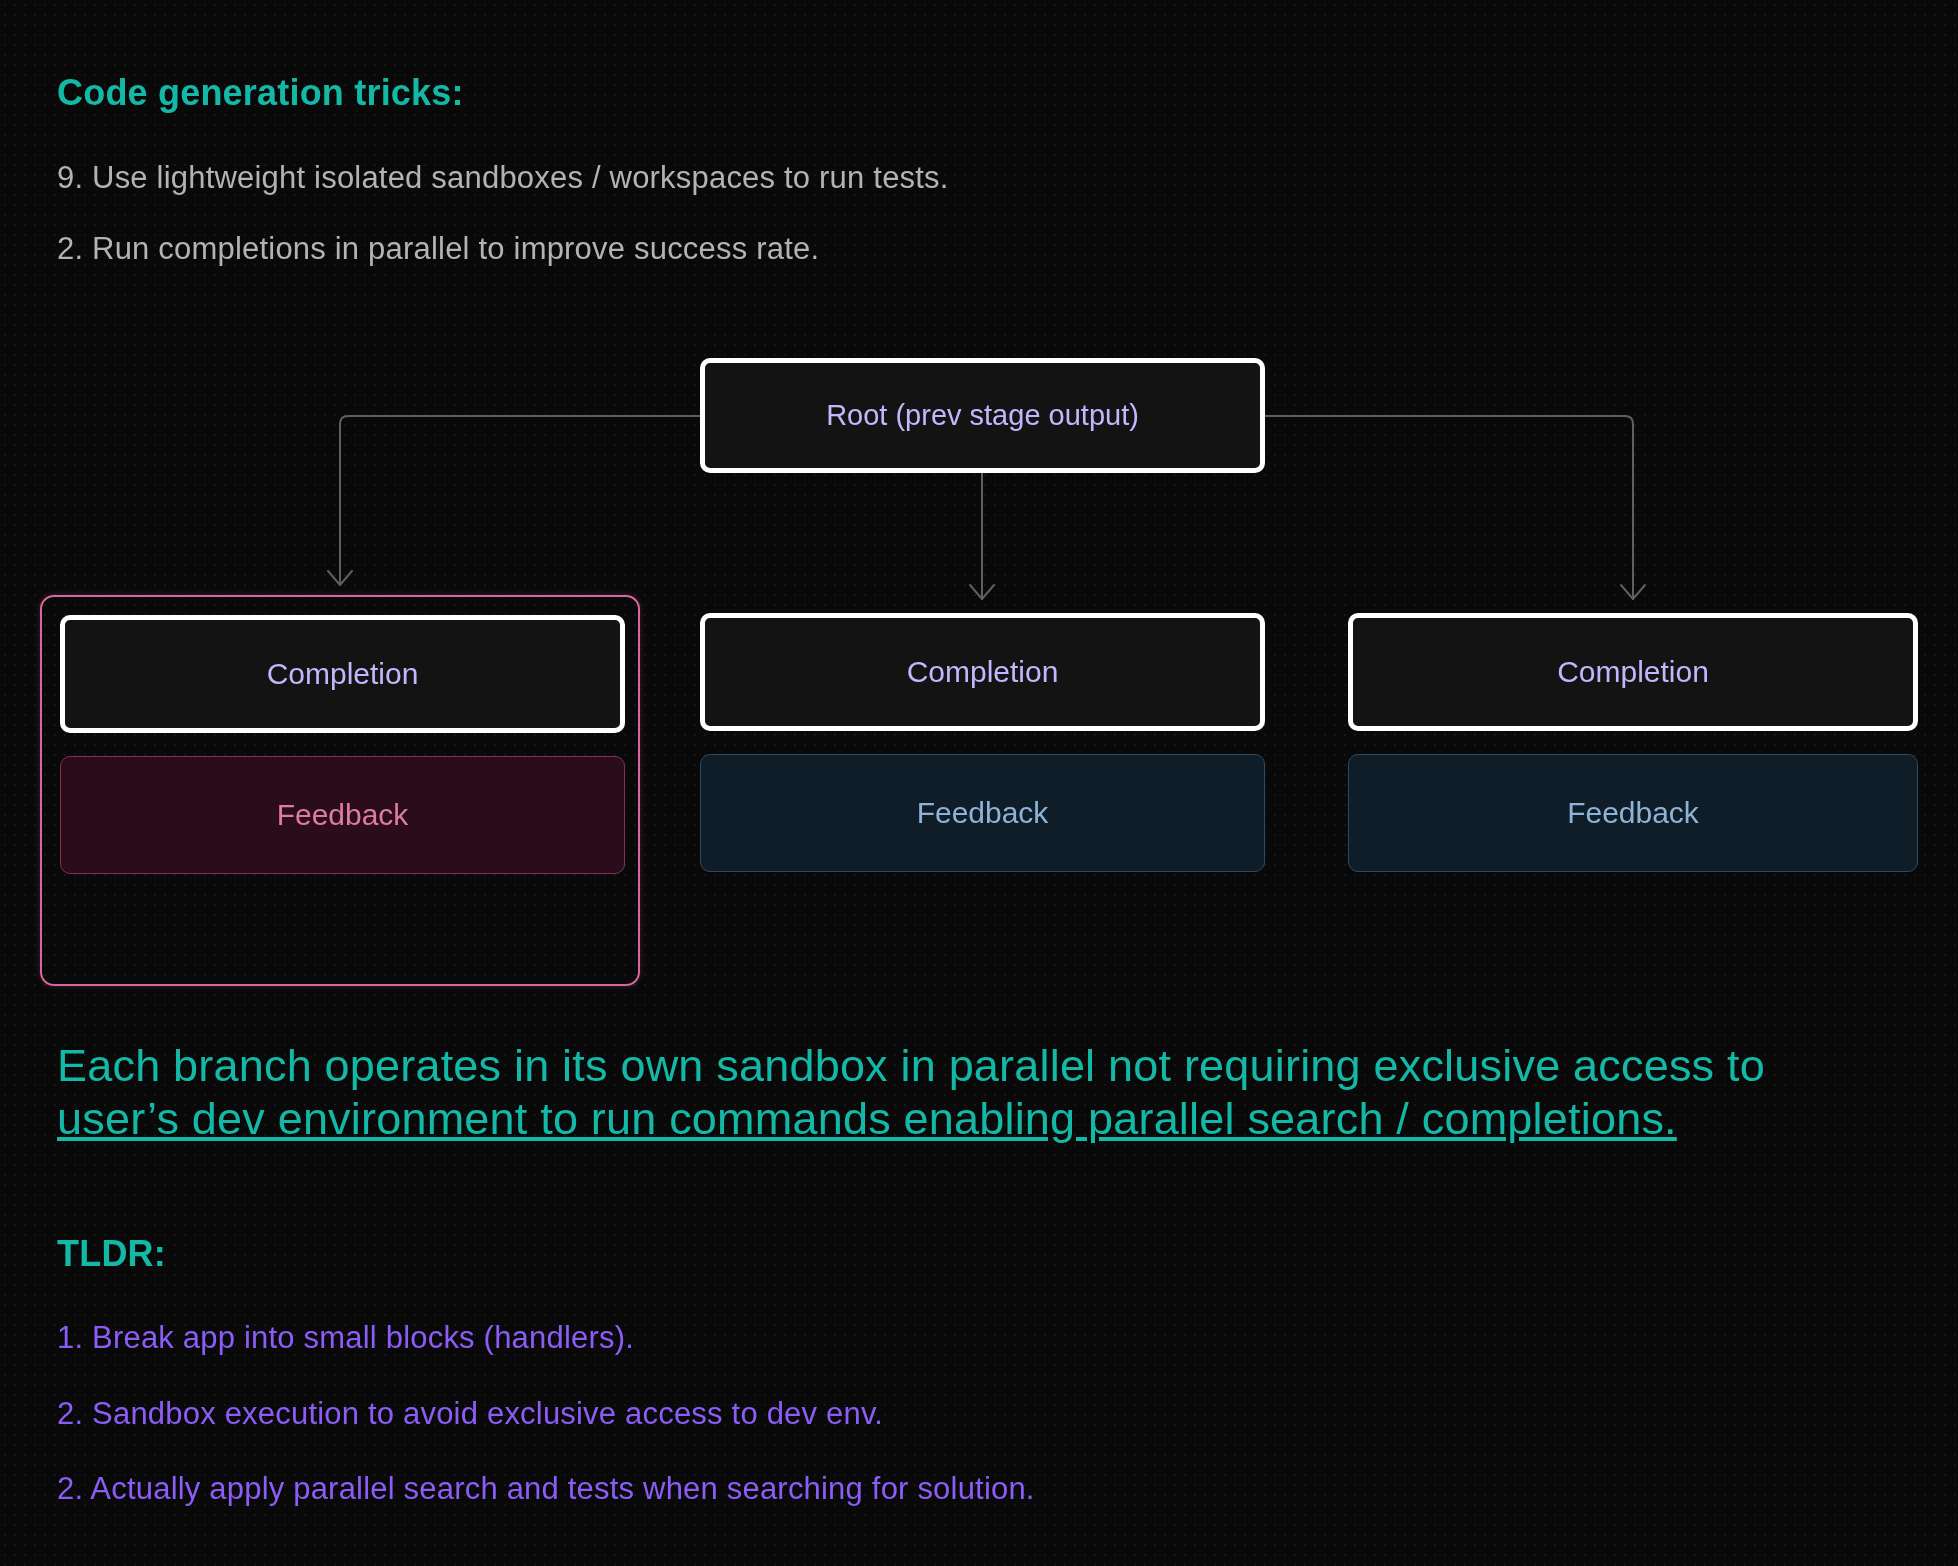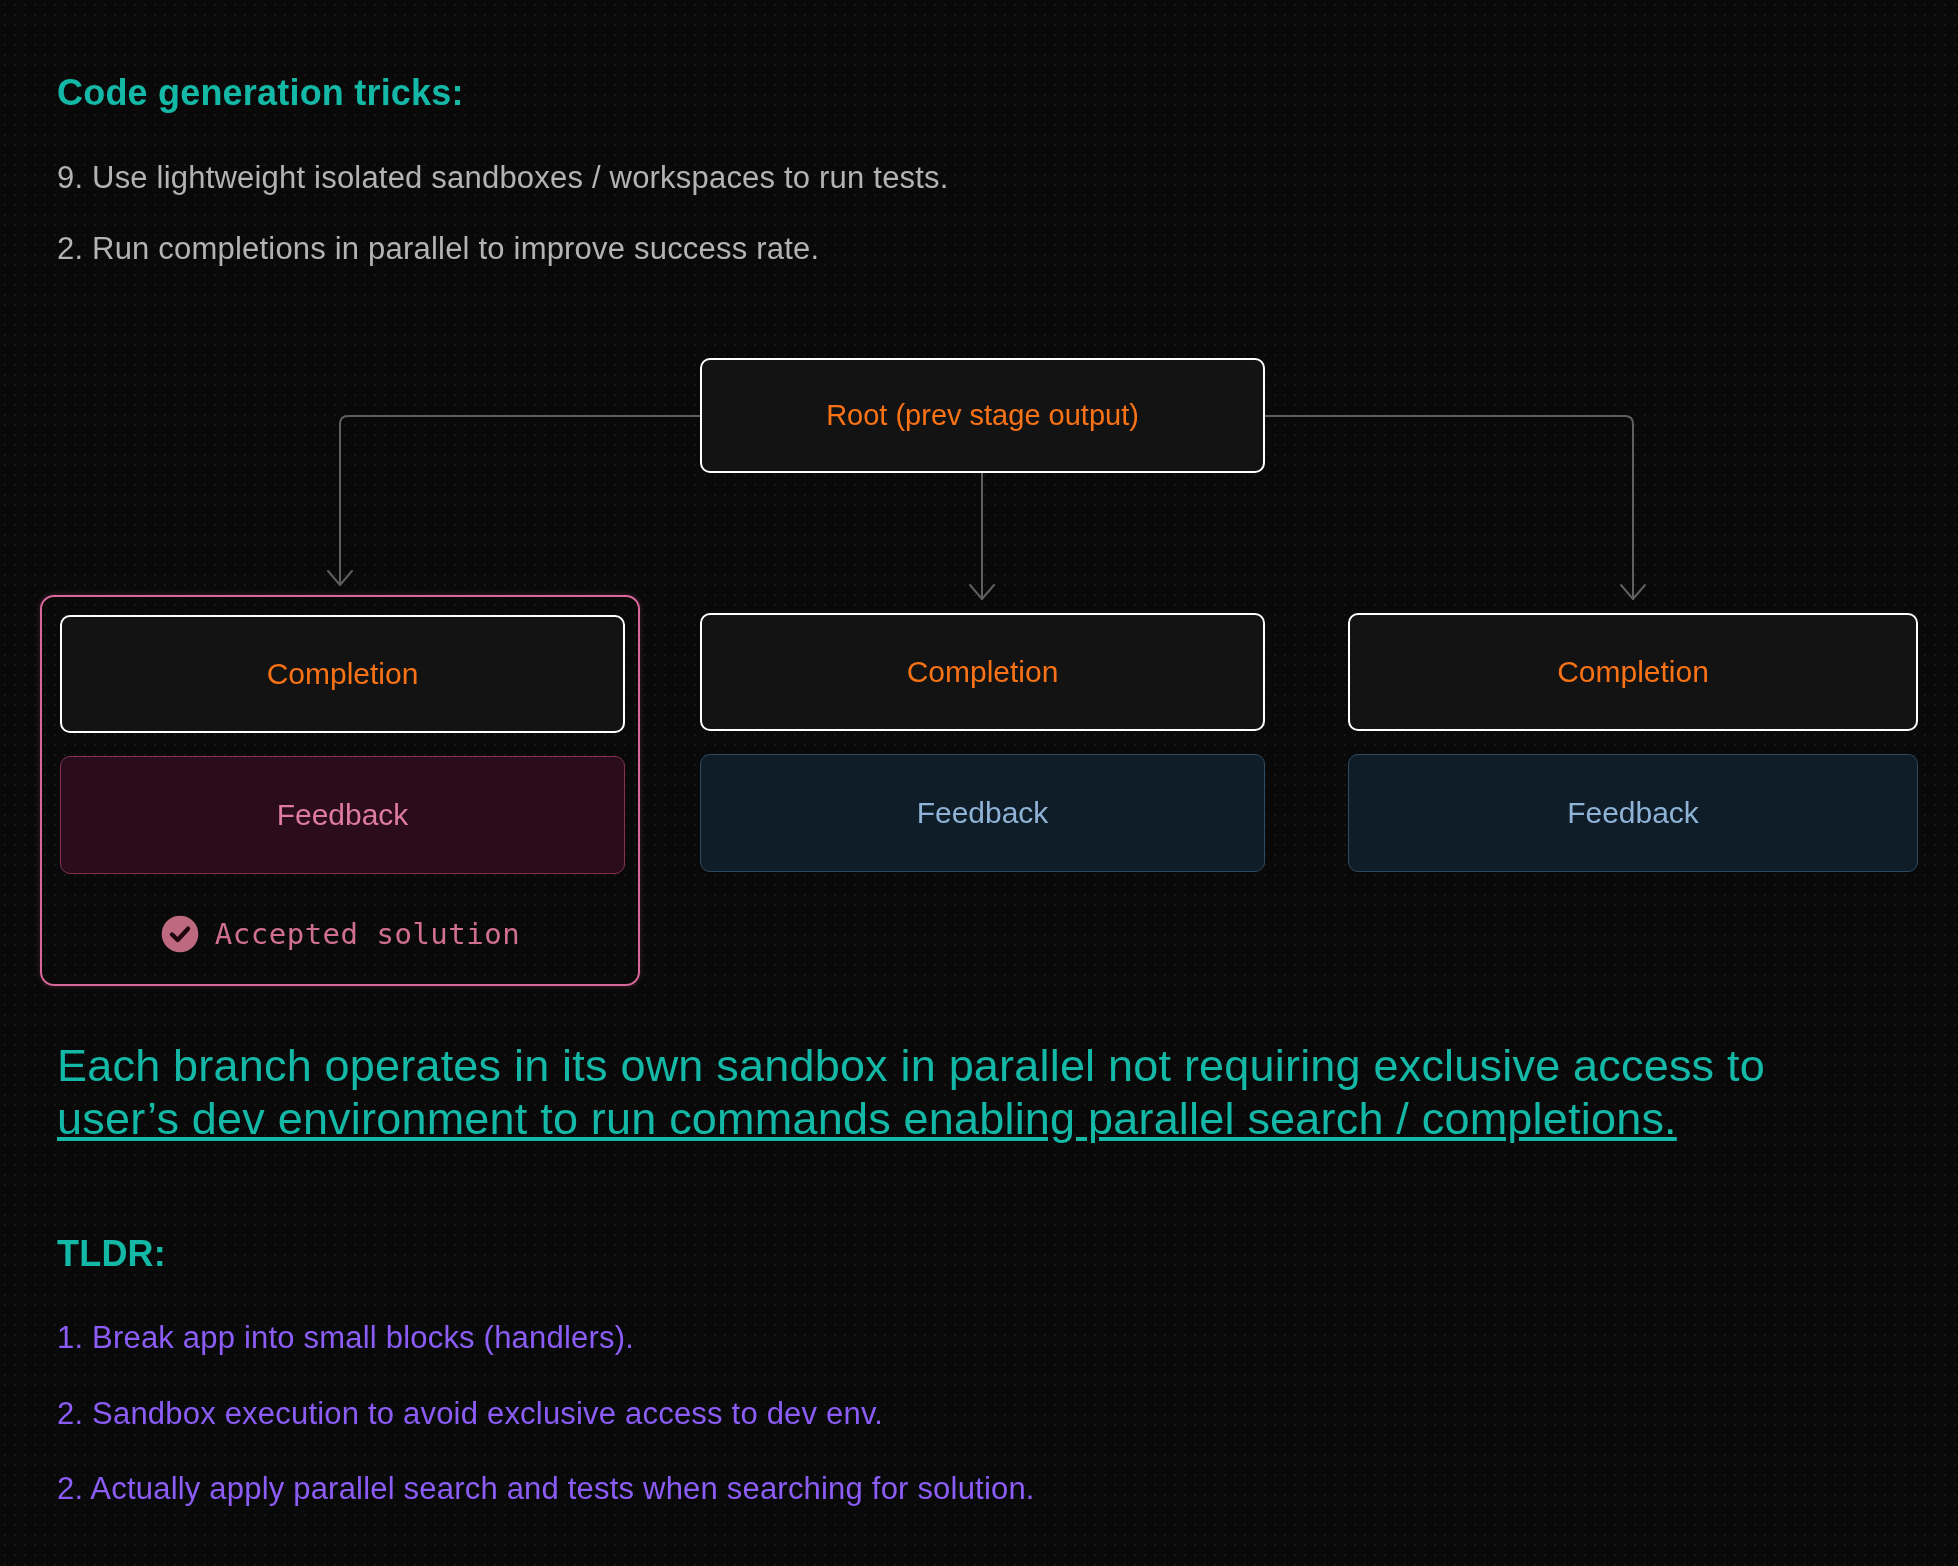--- a/index.html
+++ b/index.html
@@ -20,24 +20,24 @@
   }
   .body-line {
     position: absolute; left: 57px;
     font-size: 31px; font-weight: 400; color: #b3b3b3;
     letter-spacing: 0.2px; white-space: nowrap;
   }
   
   .node {
     position: absolute;
     background: #131313;
-    border: 2px solid #ffffff;
+    border: 5px solid #ffffff;
     border-radius: 10px;
     display: flex; align-items: center; justify-content: center;
-    font-size: 30px; color: #f97316;
+    font-size: 30px; color: #c4b5fd;
   }
   .wrapper-accepted {
     position: absolute;
     left: 40px; top: 595px; width: 600px; height: 391px;
     border: 2px solid #d9679c;
     border-radius: 14px;
     box-shadow: 0 0 6px rgba(217,103,156,0.25);
   }
   .feedback-pink {
     background: #2a0c1b;
@@ -82,27 +82,20 @@
     <path d="M1265 416 L1625 416 Q1633 416 1633 424 L1633 599"></path>
     <path d="M1621 585 L1633 599 L1645 585"></path>
   </g>
 </svg>
 
 <div class="node" style="left: 700px; top: 358px; width: 565px; height: 115px; font-size: 29px;">Root (prev stage output)</div>
 
 <div class="wrapper-accepted">
   <div class="node" style="left: 18px; top: 18px; width: 565px; height: 118px;">Completion</div>
   <div class="node feedback-pink" style="left: 18px; top: 159px; width: 565px; height: 118px;">Feedback</div>
-  <div class="accepted-row">
-    <svg class="check-icon" viewBox="0 0 24 24">
-      <circle cx="12" cy="12" r="11" fill="#bd6a80"></circle>
-      <path d="M7.2 12.3 L10.6 15.6 L16.8 8.8" fill="none" stroke="#1d060e" stroke-width="2.6" stroke-linecap="round" stroke-linejoin="round"></path>
-    </svg>
-    <span class="accepted-label">Accepted solution</span>
-  </div>
 </div>
 
 <div class="node" style="left: 700px; top: 613px; width: 565px; height: 118px;">Completion</div>
 <div class="node feedback-blue" style="left: 700px; top: 754px; width: 565px; height: 118px;">Feedback</div>
 
 <div class="node" style="left: 1348px; top: 613px; width: 570px; height: 118px;">Completion</div>
 <div class="node feedback-blue" style="left: 1348px; top: 754px; width: 570px; height: 118px;">Feedback</div>
 
 <div class="body-line paragraph-line" style="top: 1040px;">Each branch operates in its own sandbox in parallel not requiring exclusive access to</div>
 <div class="body-line paragraph-line" style="top: 1093px; text-decoration: underline;">user’s dev environment to run commands enabling parallel search / completions.</div>

